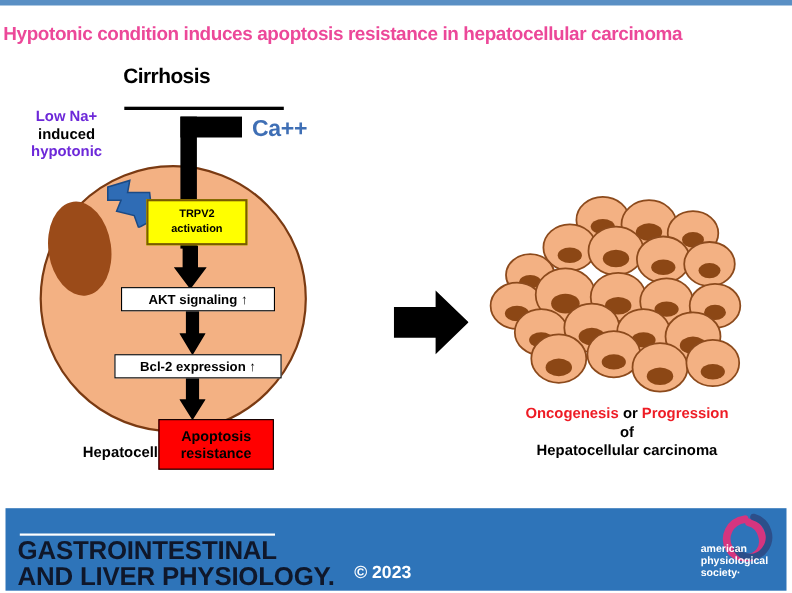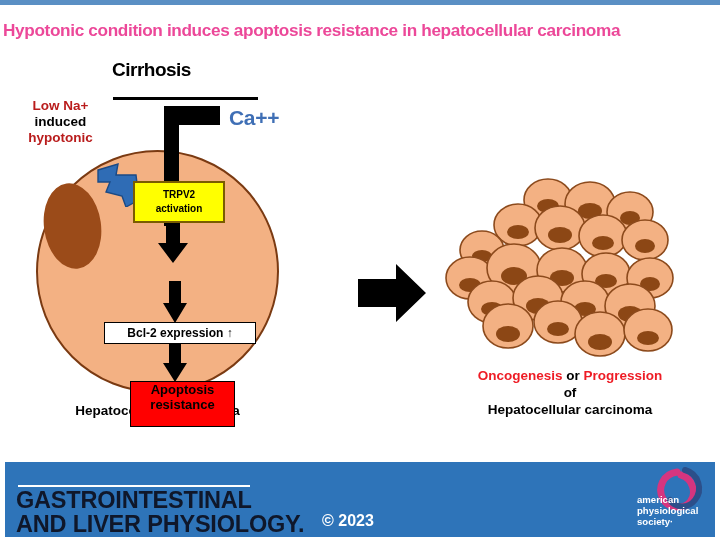--- a/index.html
+++ b/index.html
@@ -62,21 +62,21 @@
   #lownalabel {
     position: absolute;
     left: 13px; top: 53px;
     width: 95px;
     text-align: center;
     font-size: 13.5px;
     font-weight: bold;
     line-height: 16px;
     color: #000;
   }
-  .red-text { color: #b91c1c; }
+  .red-text { color: #6d28d9; }
 
   #ca-label {
     position: absolute;
     left: 229px; top: 61px;
     font-size: 21px;
     font-weight: bold;
     color: #3f6fb5;
     letter-spacing: -0.3px;
   }
 
@@ -152,29 +152,29 @@
     font-weight: bold;
     color: #000;
     white-space: nowrap;
     z-index: 3;
   }
   #akt-box  { left: 110px; top: 216px; width: 140px; height: 22px; }
   #bcl2-box { left: 104px; top: 277px; width: 152px; height: 22px; }
 
   #apoptosis-box {
     position: absolute;
-    left: 130px; top: 336px;
+    left: 144px; top: 336px;
     width: 105px; height: 46px;
     background: #ff0000;
     border: 1.8px solid #000;
     box-sizing: border-box;
     display: flex;
     flex-direction: column;
     align-items: center;
-    justify-content: flex-start;
+    justify-content: center;
     font-size: 13px;
     font-weight: bold;
     color: #000;
     line-height: 15px;
     z-index: 3;
   }
 
   
   .down-arrow {
     position: absolute;
@@ -307,20 +307,21 @@
 
   <div id="trpv2-box">
     <span>TRPV2</span>
     <span>activation</span>
   </div>
 
   <svg class="down-arrow" id="arrow-1" viewBox="0 0 30 40">
     <polygon points="8,0 22,0 22,20 30,20 15,40 0,20 8,20" fill="#000"></polygon>
   </svg>
 
+  <div class="flow-box" id="akt-box">AKT signaling ↑</div>
 
   <svg class="down-arrow" id="arrow-2" viewBox="0 0 24 42">
     <polygon points="6,0 18,0 18,22 24,22 12,42 0,22 6,22" fill="#000"></polygon>
   </svg>
 
   <div class="flow-box" id="bcl2-box">Bcl-2 expression ↑</div>
 
   <svg class="down-arrow" id="arrow-3" viewBox="0 0 24 40">
     <polygon points="6,0 18,0 18,21 24,21 12,40 0,21 6,21" fill="#000"></polygon>
   </svg>

